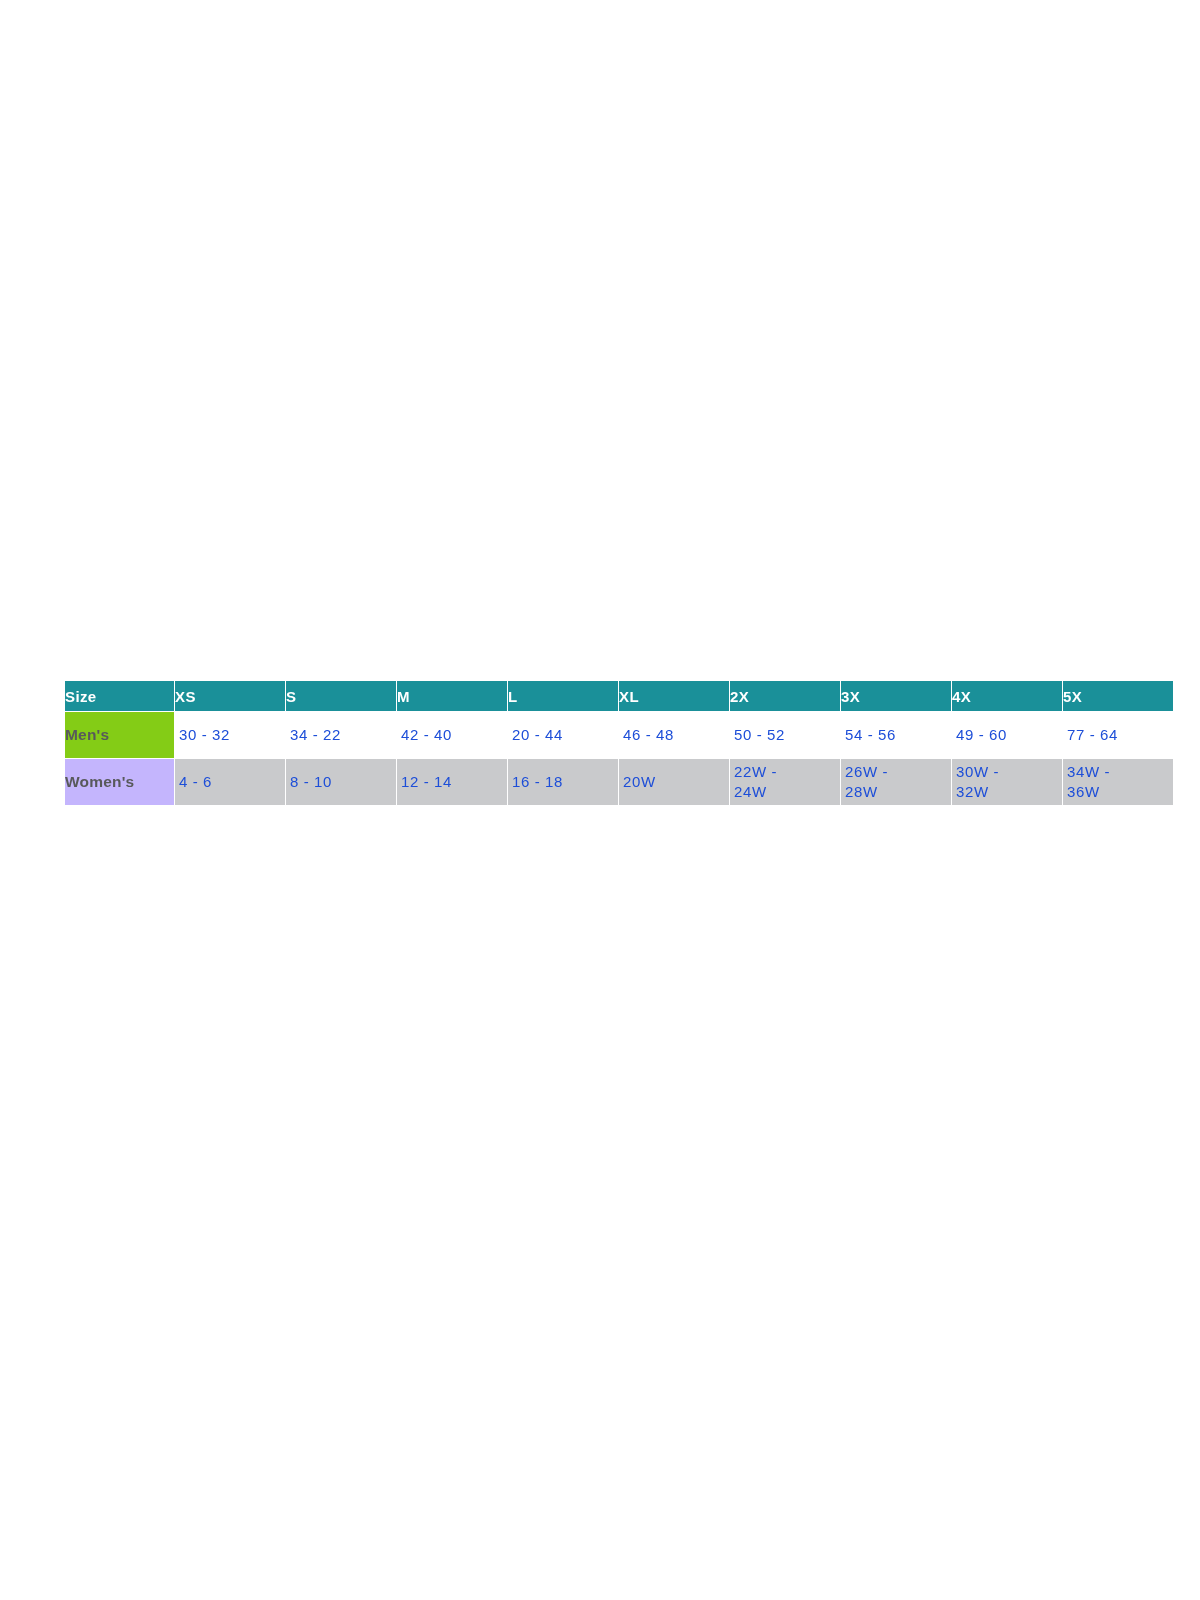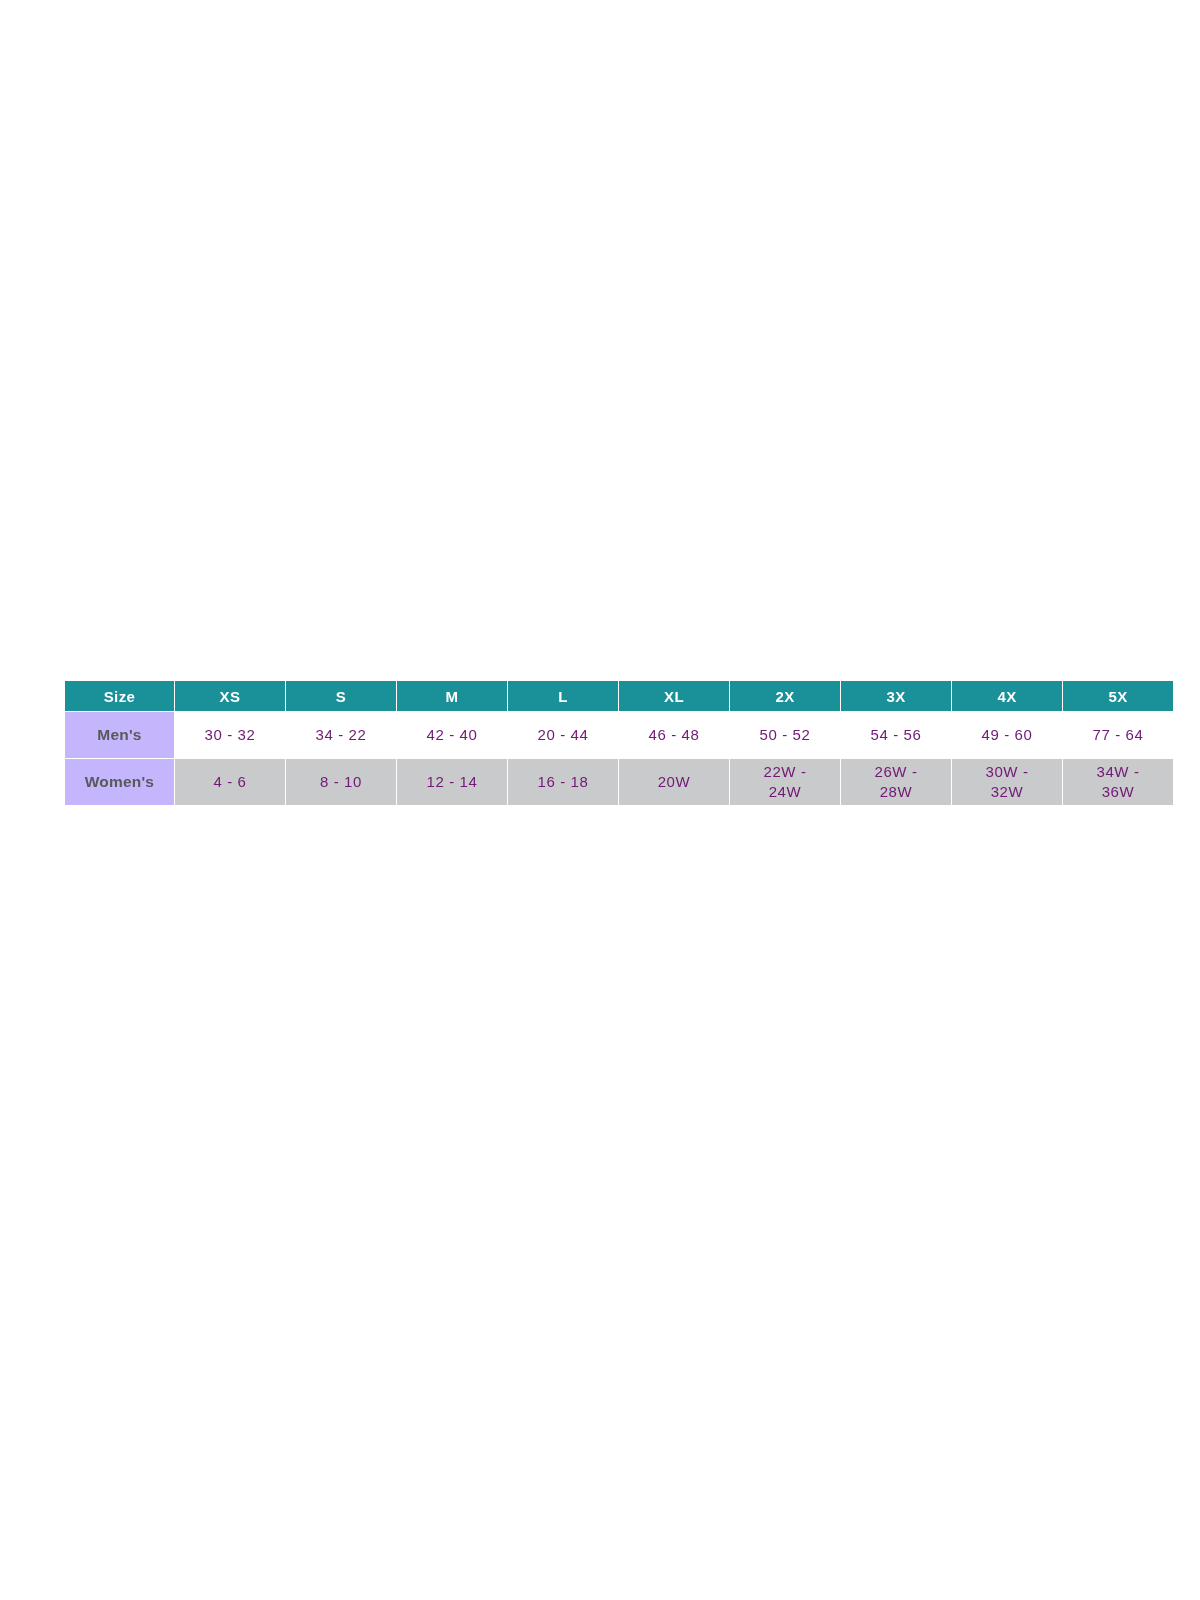--- a/index.html
+++ b/index.html
@@ -36,54 +36,54 @@
     table-layout: fixed;
     width: 1110px;
     margin-left: 40px;
   }
 
   table.size-table col.label-col { width: 110px; }
   table.size-table col.data-col  { width: 111px; }
 
   table.size-table th,
   table.size-table td {
-    text-align: center;
+    text-align: left;
     vertical-align: middle;
     border: 1px solid #ffffff;
     padding: 0;
   }
 
   
   tr.header-row th {
     background: #1a9099;
     color: #ffffff;
     font-size: 15px;
     font-weight: bold;
     letter-spacing: 0.4px;
     height: 30px;
   }
 
   
   td.row-label,
   th.row-label {
-    background: #c4b5fd;
+    background: #84cc16;
     color: #58595b;
     font-size: 15.5px;
     font-weight: bold;
     letter-spacing: 0.2px;
   }
   tr.shaded td.row-label,
   tr.shaded th.row-label {
     background: #c4b5fd;
   }
 
   
   td.data-cell {
     background: #ffffff;
-    color: #701a75;
+    color: #1d4ed8;
     font-size: 15px;
     letter-spacing: 0.6px;
     height: 46px;
     line-height: 1.35;
   }
   tr.shaded td.data-cell {
     background: #c9cacc;
   }
 
   td .cell-text {

